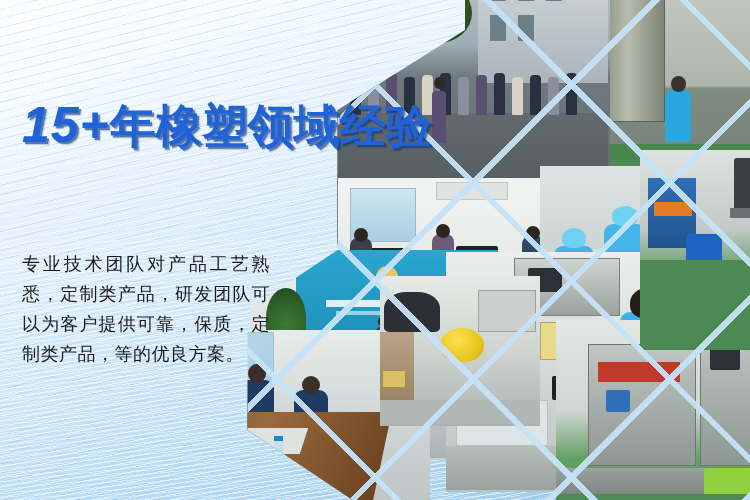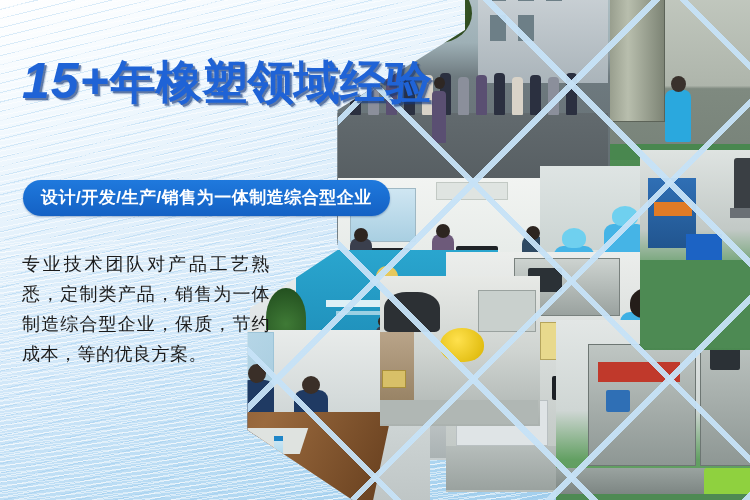--- a/index.html
+++ b/index.html
@@ -129,21 +129,21 @@
   .scene-lathe .scope{background:#3a3f44;border-radius:3px;}
   .scene-lathe .box{background:#1c63c4;}
 
   
   .textblock{position:absolute;left:0;top:0;width:470px;height:500px;}
   .headline{position:absolute;left:22px;top:56px;white-space:nowrap;}
   .h-line{
     font-weight:bold;color:#1f63d6;line-height:1;
     text-shadow:2px 2px 0 rgba(20,55,120,.55), 3px 3px 1px rgba(20,55,120,.25);
   }
-  .h1{font-size:46px;}
+  .h1{font-size:46px;margin-top:44px;}
   .h1 .num{font-style:italic;font-size:50px;letter-spacing:1px;}
   .h2{font-size:46px;margin-top:10px;}
   .badge{
     position:absolute;left:23px;top:180px;
     padding:6px 18px 7px;border-radius:30px;
     background:linear-gradient(180deg,#1f79dd,#1461c4);
     color:#fff;font-size:17px;font-weight:bold;letter-spacing:.5px;
     box-shadow:0 1px 2px rgba(10,50,110,.35);
     white-space:nowrap;
   }
@@ -343,18 +343,17 @@
 
     <div class="lattice"></div>
   </div>
 
   <div class="textblock">
 
     <div class="headline">
       <div class="h-line h1"><span class="num">15+</span><span>年橡塑领域经验</span></div>
     </div>
 
-    <div class="badge">设计/开发/生产/销售为一体制造综合型企业</div>
-
-    <p class="desc">专业技术团队对产品工艺熟悉，定制类产品，销售为一体制造综合型企业，保质，节约成本，等的优良方案。</p>
+
+    <p class="desc">专业技术团队对产品工艺熟悉，定制类产品，研发团队可以为客户提供可靠，保质，定制类产品，等的优良方案。</p>
   </div>
 
 </div>
 
 </body></html>

